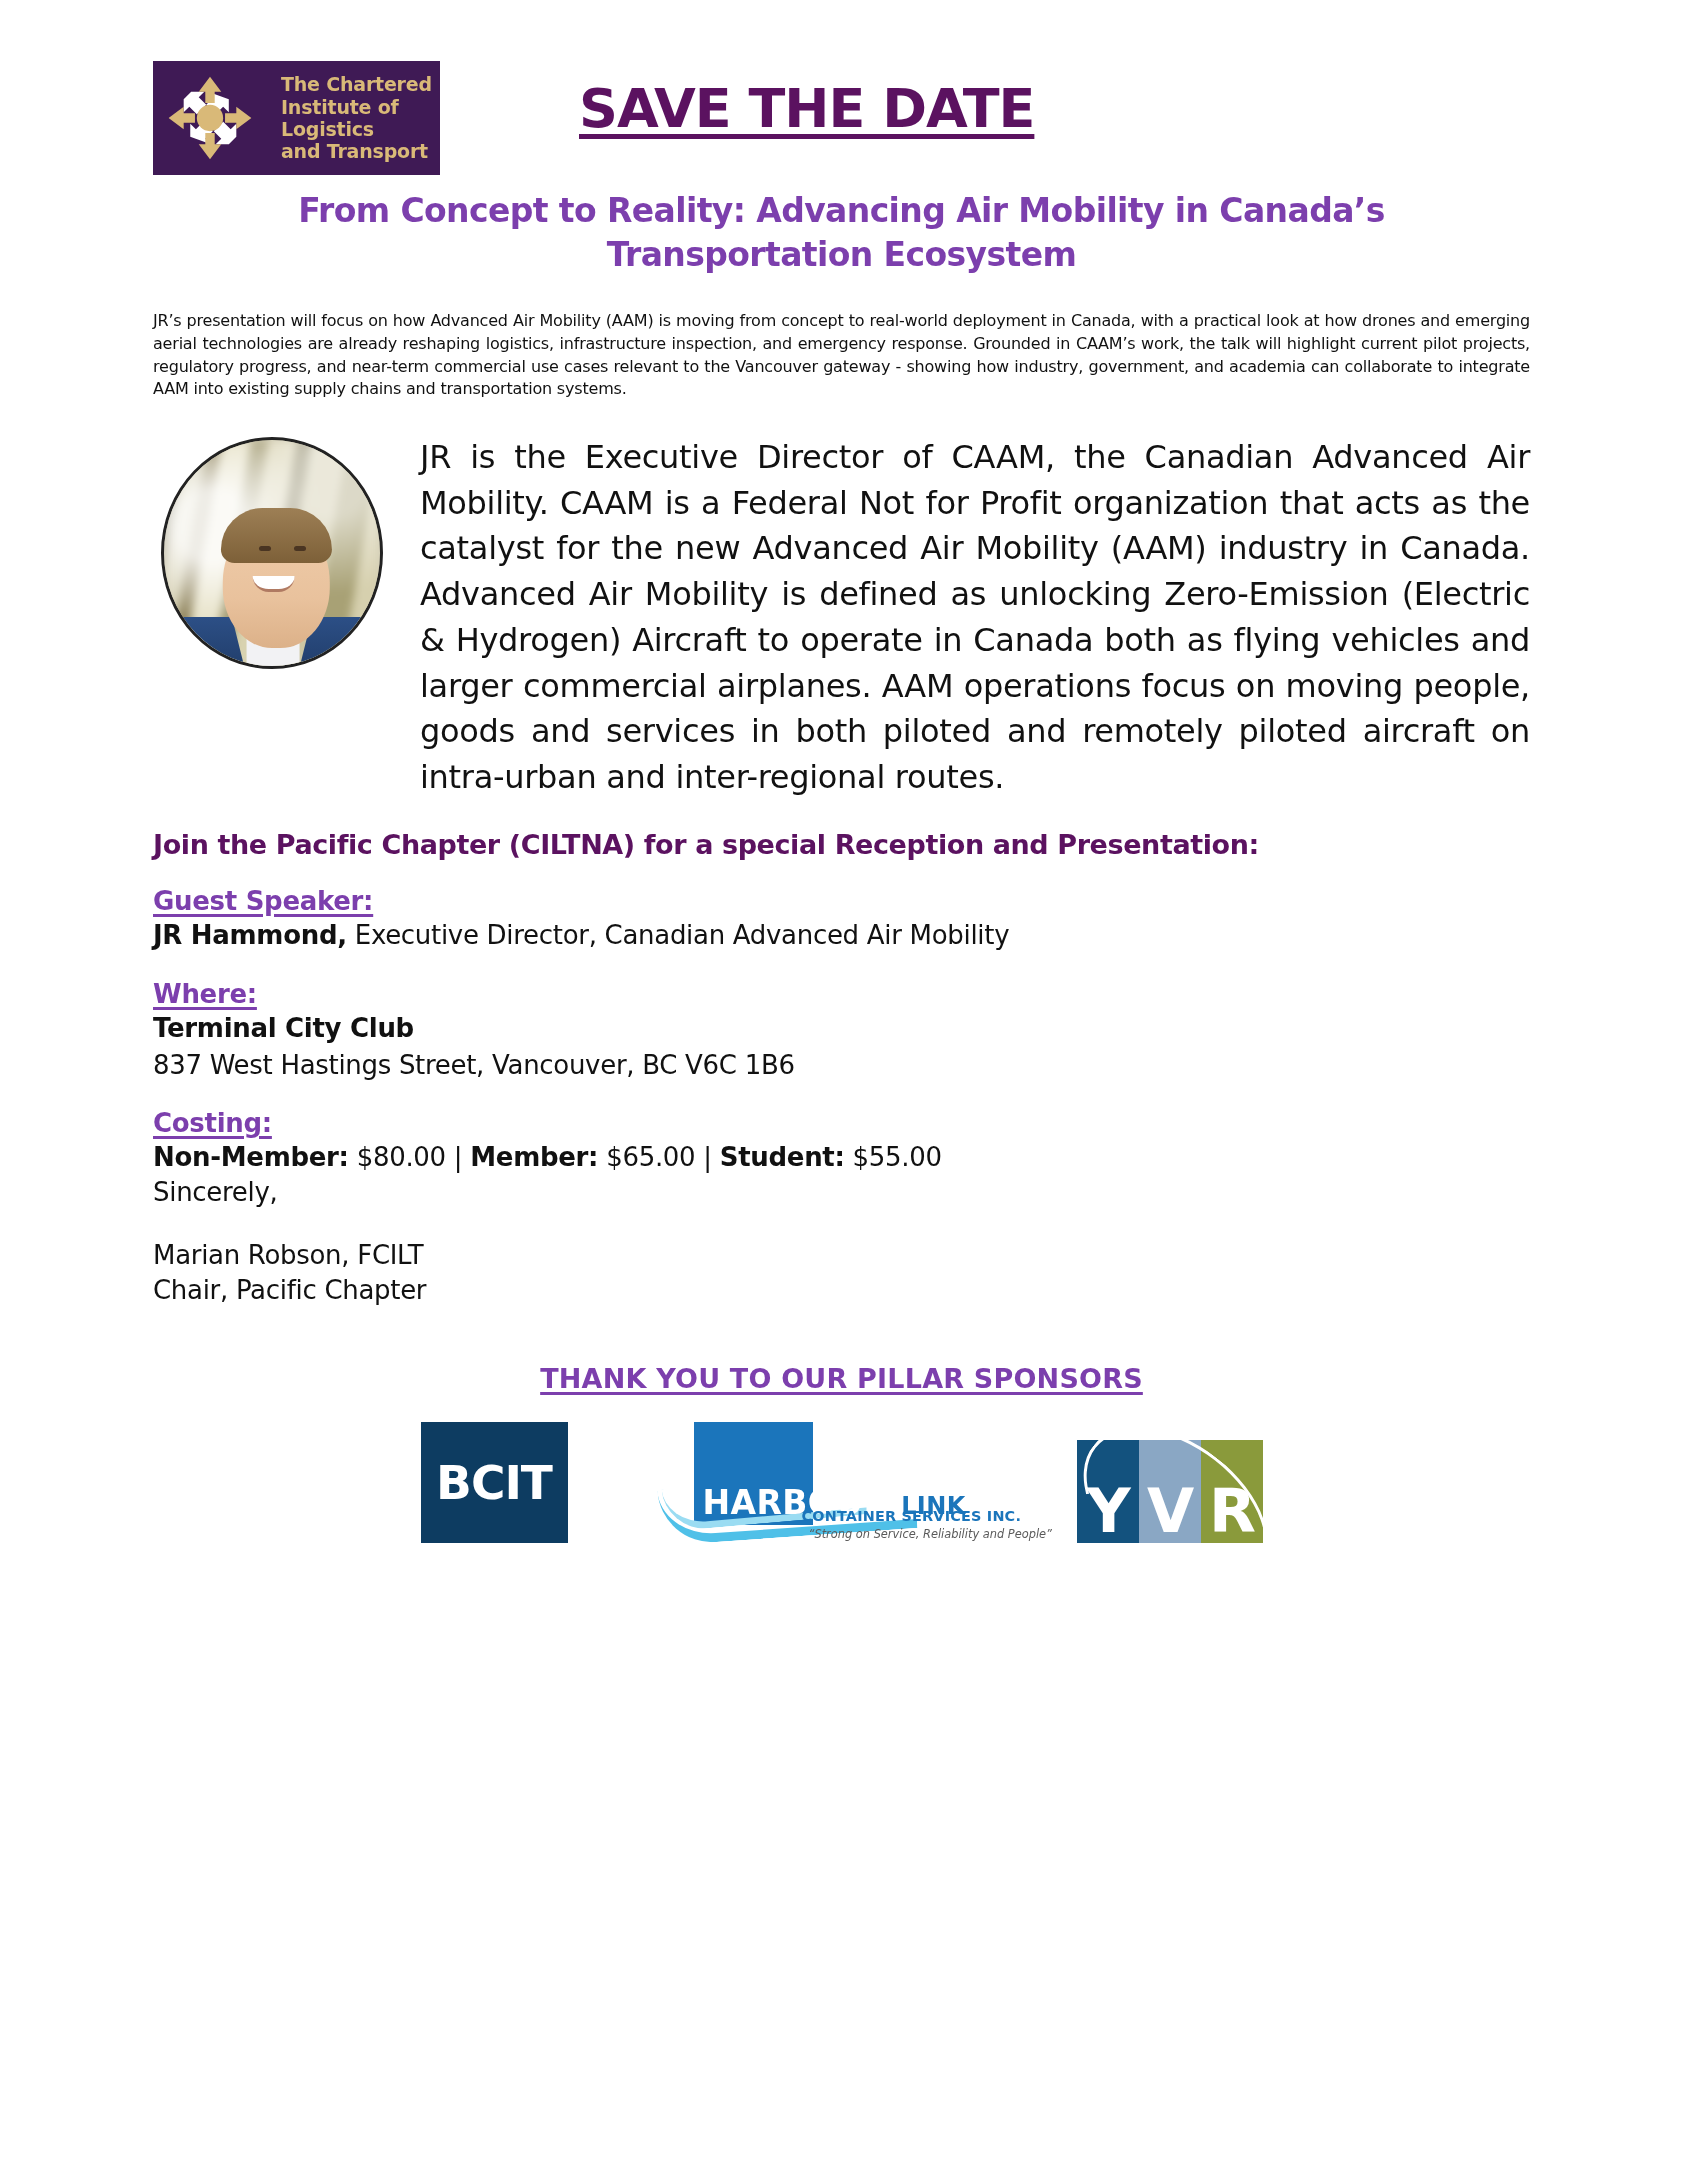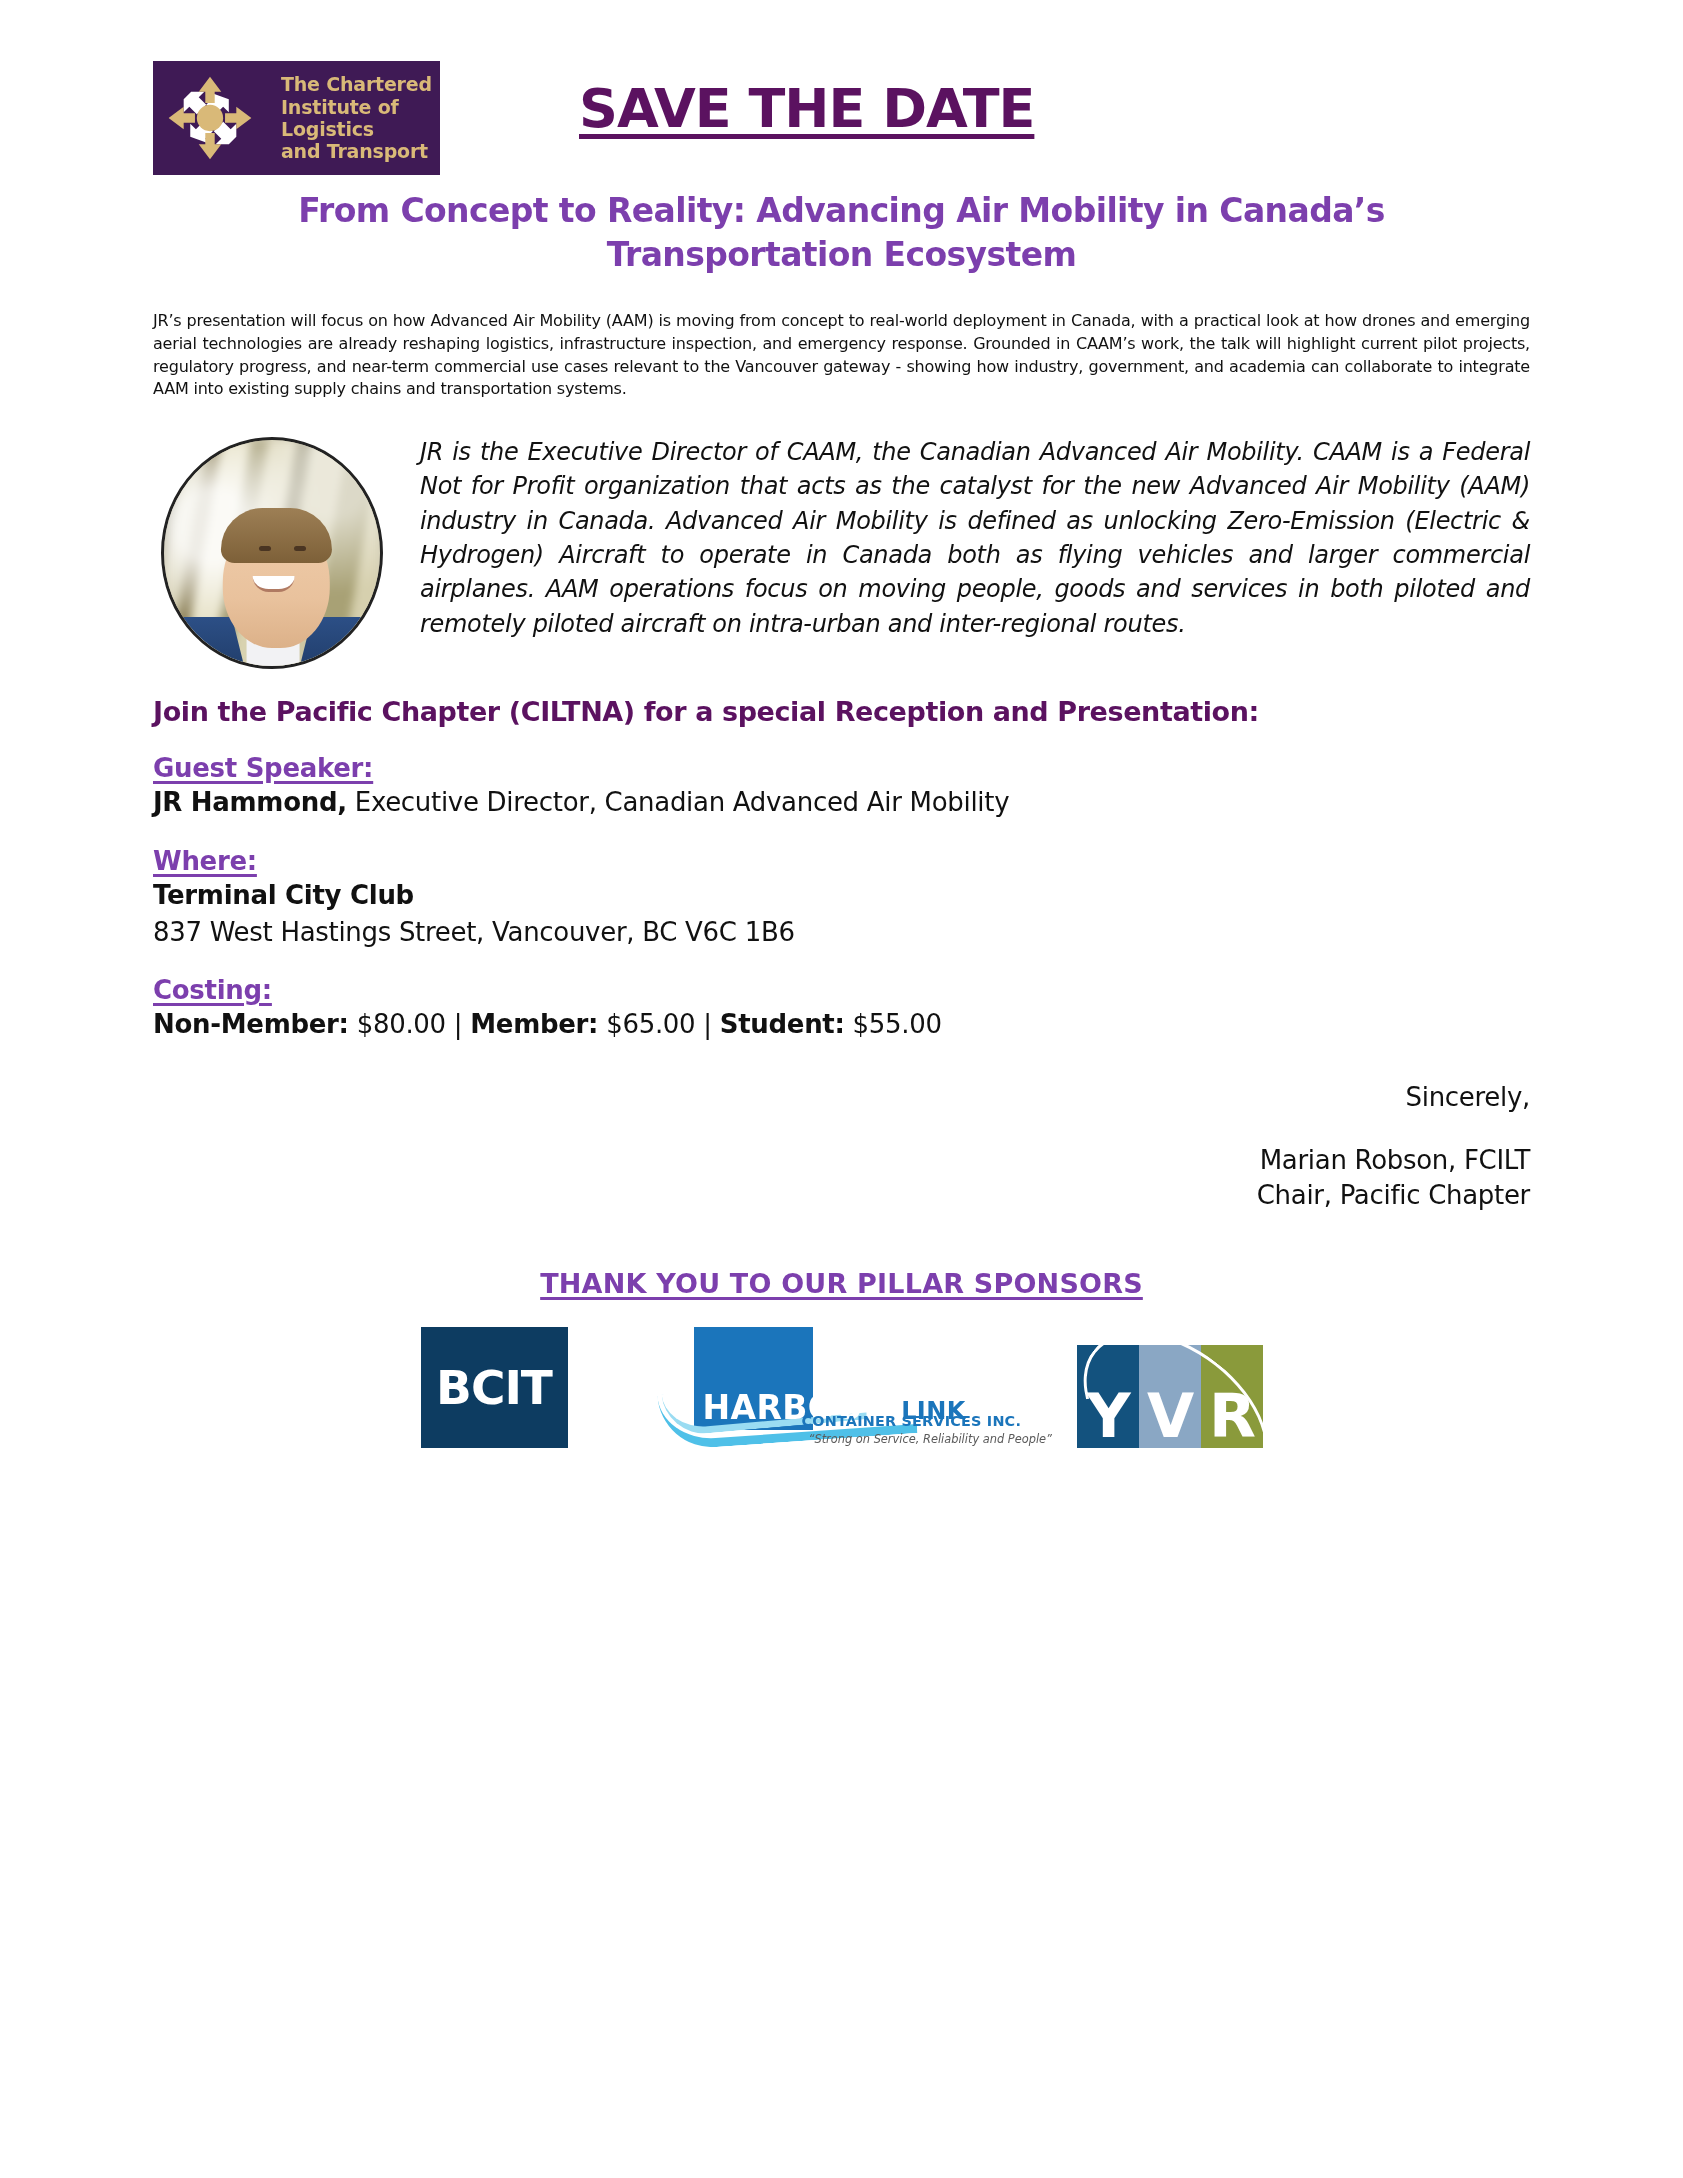--- a/index.html
+++ b/index.html
@@ -177,22 +177,21 @@
     width: 91px;
     height: 57px;
     background: linear-gradient(180deg, #2c4f86 0%, #203c68 100%);
   }
   .portrait .jacket-l { left: -16px; transform: skewX(14deg); }
   .portrait .jacket-r { right: -16px; transform: skewX(-14deg); }
 
   .bio-text {
     margin-left: 267px;
     text-align: justify;
-    font-style: italic;
-    font-size: 24px;
+    font-size: 32px;
     line-height: 1.43;
     color: #111;
     letter-spacing: -0.3px;
   }
 
   
   .join-line {
     margin-top: 28px;
     font-weight: bold;
     font-size: 27px;
@@ -213,26 +212,24 @@
   }
   .sec-line {
     font-size: 26px;
     line-height: 1.3;
     color: #111;
     letter-spacing: -0.3px;
     margin-top: 3px;
   }
   .sec-line b { font-weight: bold; }
   .plain-block {
-    margin-top: 38px;
     font-size: 26px;
     line-height: 1.35;
     color: #111;
     letter-spacing: -0.3px;
-    text-align: right;
   }
   .plain-block .gap { height: 28px; }
 
   
   .sponsors-title {
     margin-top: 55px;
     text-align: center;
     font-weight: bold;
     font-size: 27px;
     color: #7c3fad;

